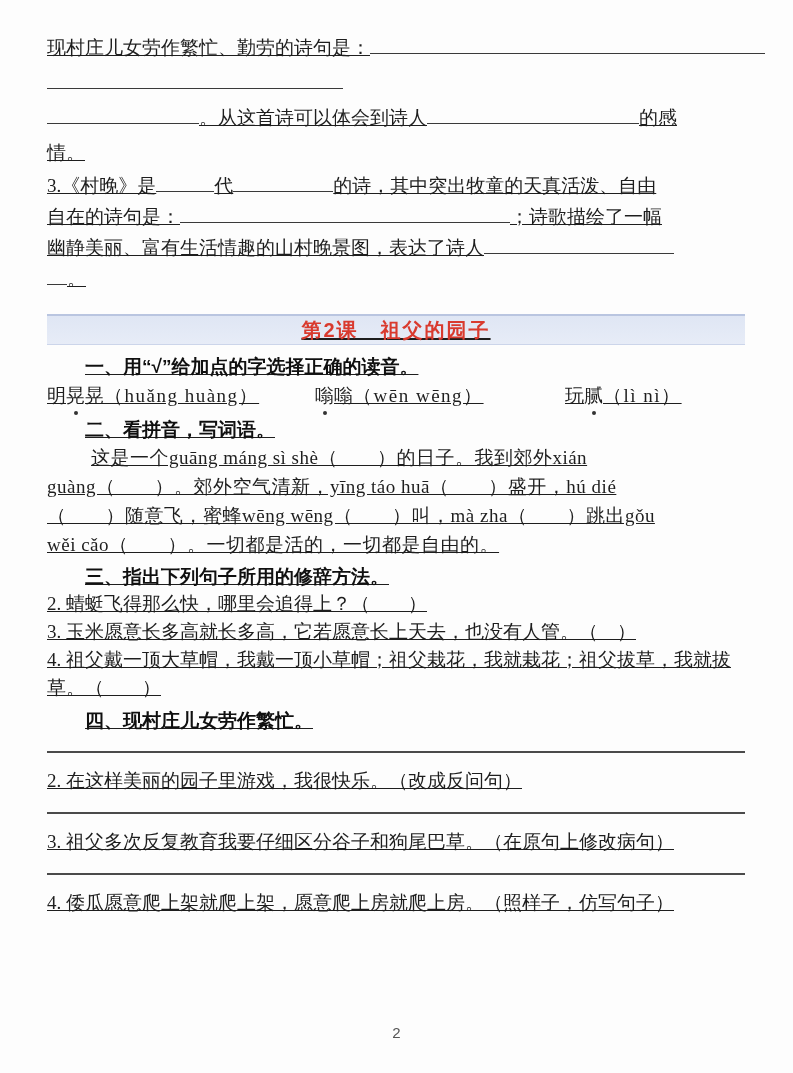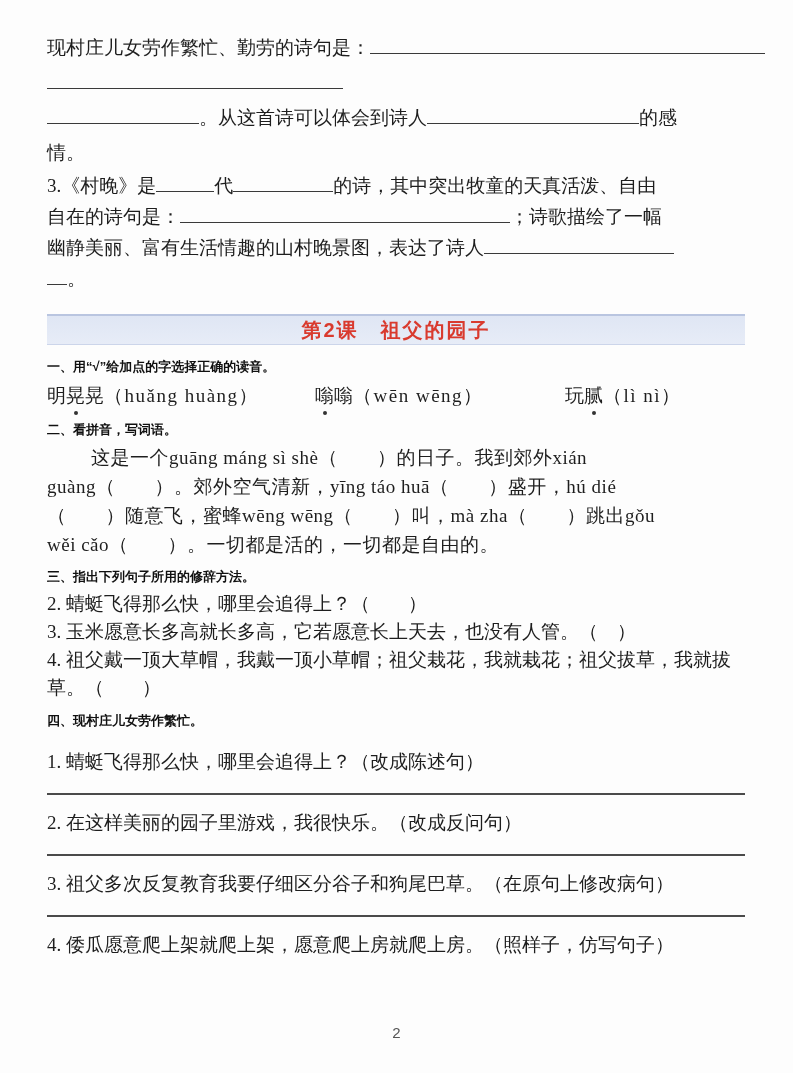--- a/index.html
+++ b/index.html
@@ -2,21 +2,21 @@
 <html><head>
 <meta charset="utf-8">
 <style>
   html,body{margin:0;padding:0;}
   body{
     width:793px;height:1073px;overflow:hidden;background:#fdfdfd;
     font-family:"Liberation Serif","DejaVu Serif",serif;
     color:#1e1e1e;
     position:relative;
   }
-  .page{width:793px;height:1073px;box-sizing:border-box;padding:30px 48px 0 47px;}
+  .page{width:793px;height:1073px;box-sizing:border-box;padding:30px 48px 0 47px;text-decoration:underline;}
   .kai{font-family:"Liberation Serif","DejaVu Serif",serif;}
   .hei{font-family:"Liberation Sans","DejaVu Sans",sans-serif;font-weight:bold;}
 
   
   .intro-line{font-size:19px;line-height:35px;white-space:nowrap;}
   .q3-line{font-size:19px;line-height:31px;white-space:nowrap;}
 
   .blank{
     display:inline-block;
     border-bottom:1.6px solid #3a3a3a;
@@ -31,21 +31,21 @@
     background:linear-gradient(#dfe6f4,#e7ecf7);
     border-top:2px solid #b9c5e0;
     border-bottom:1px solid #ccd5ea;
     text-align:center;
     display:flex;align-items:center;justify-content:center;
   }
   .lesson-band .title{
     font-size:20px;letter-spacing:2px;
   }
 
-  .sec-heading{font-size:13px;line-height:26px;color:#101010;}
+  .sec-heading{font-size:19px;line-height:26px;color:#101010;margin-left:38px;}
   .sec1-head{margin-top:9px;}
 
   
   .s1-row{display:flex;font-size:19px;line-height:31px;}
   .s1-cell1{width:268px;}
   .s1-cell2{width:250px;}
   .s1-cell3{flex:1;}
   .pinyin{letter-spacing:1.5px;}
   .dotted-char{position:relative;display:inline-block;}
   .dotted-char::after{
@@ -126,21 +126,20 @@
   <div class="s2-line kai">guàng（　　）。郊外空气清新，yīng táo huā（　　）盛开，hú dié</div>
   <div class="s2-line kai">（　　）随意飞，蜜蜂wēng wēng（　　）叫，mà zha（　　）跳出gǒu</div>
   <div class="s2-line kai">wěi cǎo（　　）。一切都是活的，一切都是自由的。</div>
 
   <div class="sec-heading hei sec3-head">三、指出下列句子所用的修辞方法。</div>
   <div class="s3-item kai">2. 蜻蜓飞得那么快，哪里会追得上？（　　）</div>
   <div class="s3-item kai">3. 玉米愿意长多高就长多高，它若愿意长上天去，也没有人管。（　）</div>
   <div class="s3-item kai">4. 祖父戴一顶大草帽，我戴一顶小草帽；祖父栽花，我就栽花；祖父拔草，我就拔草。（　　）</div>
 
   <div class="sec-heading hei sec4-head">四、现村庄儿女劳作繁忙。</div>
-  <div class="s4-item kai">1. 蜻蜓飞得那么快，哪里会追得上？（改成陈述句）</div>
   <div class="answer-line"></div>
   <div class="s4-item kai">2. 在这样美丽的园子里游戏，我很快乐。（改成反问句）</div>
   <div class="answer-line"></div>
   <div class="s4-item kai">3. 祖父多次反复教育我要仔细区分谷子和狗尾巴草。（在原句上修改病句）</div>
   <div class="answer-line"></div>
   <div class="s4-item kai">4. 倭瓜愿意爬上架就爬上架，愿意爬上房就爬上房。（照样子，仿写句子）</div>
 
   <div class="page-number">2</div>
 </div>
 

